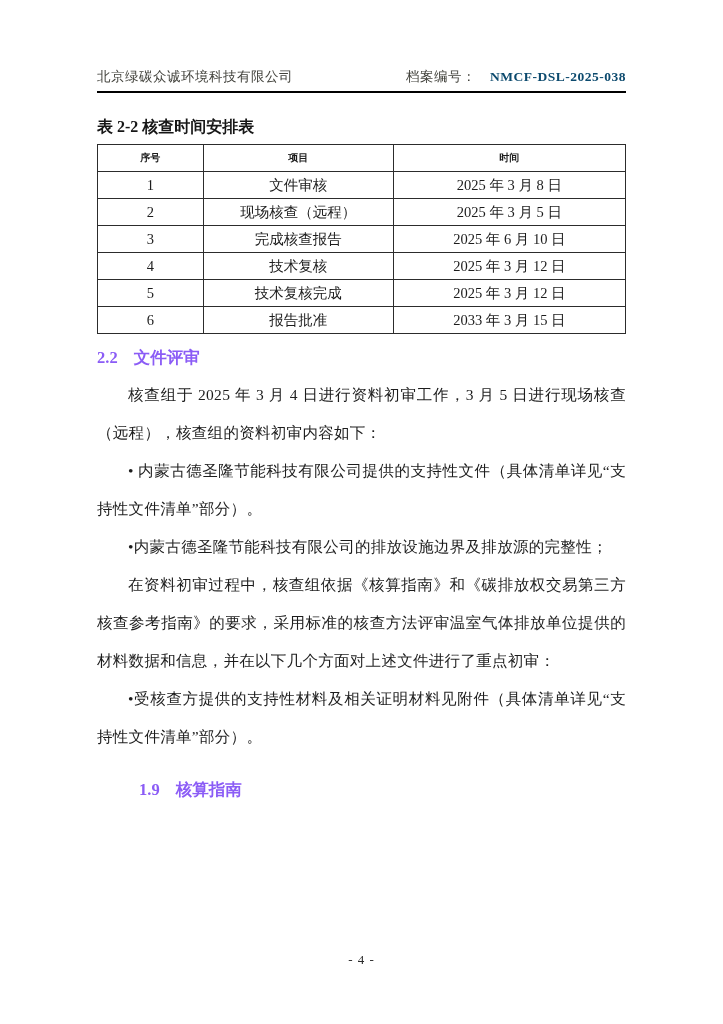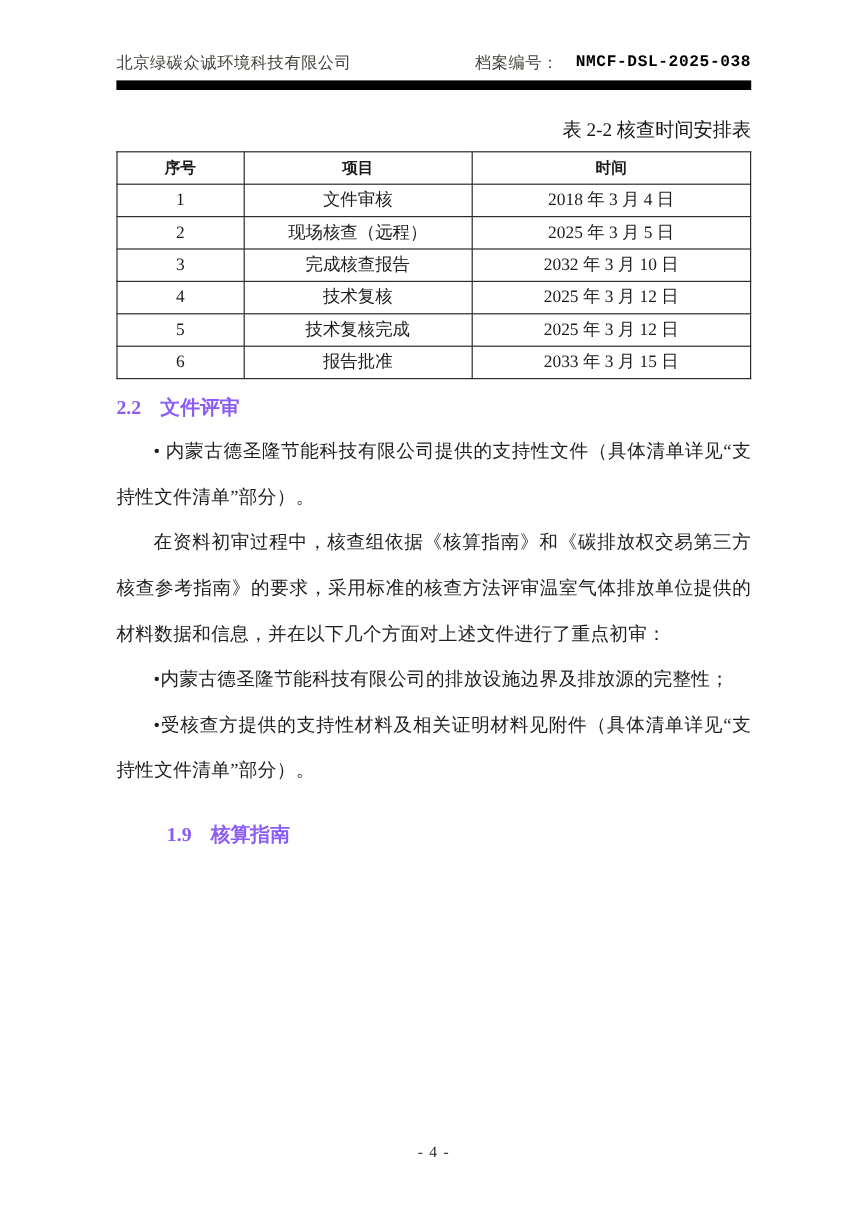--- a/index.html
+++ b/index.html
@@ -19,42 +19,43 @@
   }
   .content {
     padding: 0 97px;
   }
   
   .doc-header {
     margin-top: 44px;
     display: flex;
     justify-content: space-between;
     align-items: flex-end;
-    border-bottom: 8px solid #000000;
+    border-bottom: 2px solid #000000;
     padding-bottom: 5px;
     font-size: 13.5px;
     line-height: 18px;
     color: #43433d;
     letter-spacing: 0.5px;
   }
   .doc-header .right {
     display: flex;
     align-items: flex-end;
   }
   .doc-header .archive-value {
     margin-left: 14px;
-    font-family: Liberation Mono, monospace;
+    font-family: Liberation Serif, serif;
     font-weight: 600;
-    color: #000000;
+    color: #0c4a6e;
+    margin-top: 24px;
   }
   
   .table-title {
     margin-top: 24px;
-    text-align: right;
-    font-weight: normal;
+    text-align: left;
+    font-weight: bold;
     font-size: 16px;
     line-height: 20px;
     color: #161616;
   }
   table.schedule {
     margin-top: 7px;
     width: 100%;
     border-collapse: collapse;
     table-layout: fixed;
   }
@@ -64,21 +65,21 @@
     height: 24px;
     text-align: center;
     vertical-align: middle;
     font-size: 14.5px;
     line-height: 1.15;
     padding: 1px 4px;
     color: #1c1c1c;
   }
   table.schedule th {
     font-weight: bold;
-    font-size: 13px;
+    font-size: 10px;
   }
   .col-idx   { width: 20%; }
   .col-item  { width: 36%; }
   .col-time  { width: 44%; }
   
   .sec-heading {
     margin: 6px 0 0 0;
     font-size: 16.5px;
     font-weight: bold;
     line-height: 36px;
@@ -133,31 +134,31 @@
         <tr>
           <th>序号</th>
           <th>项目</th>
           <th>时间</th>
         </tr>
       </thead>
       <tbody>
           <tr>
             <td>1</td>
             <td>文件审核</td>
-            <td>2018 年 3 月 4 日</td>
+            <td>2025 年 3 月 8 日</td>
           </tr>
           <tr>
             <td>2</td>
             <td>现场核查（远程）</td>
             <td>2025 年 3 月 5 日</td>
           </tr>
           <tr>
             <td>3</td>
             <td>完成核查报告</td>
-            <td>2032 年 3 月 10 日</td>
+            <td>2025 年 6 月 10 日</td>
           </tr>
           <tr>
             <td>4</td>
             <td>技术复核</td>
             <td>2025 年 3 月 12 日</td>
           </tr>
           <tr>
             <td>5</td>
             <td>技术复核完成</td>
             <td>2025 年 3 月 12 日</td>
@@ -167,26 +168,27 @@
             <td>报告批准</td>
             <td>2033 年 3 月 15 日</td>
           </tr>
         </tbody>
     </table>
 
     <div class="sec-heading">
       <span>2.2</span><span class="ht">文件评审</span>
     </div>
 
+    <p class="body-para">核查组于 2025 年 3 月 4 日进行资料初审工作，3 月 5 日进行现场核查（远程），核查组的资料初审内容如下：</p>
 
     <p class="body-para">• 内蒙古德圣隆节能科技有限公司提供的支持性文件（具体清单详见“支持性文件清单”部分）。</p>
 
+    <p class="body-para">•内蒙古德圣隆节能科技有限公司的排放设施边界及排放源的完整性；</p>
+
     <p class="body-para">在资料初审过程中，核查组依据《核算指南》和《碳排放权交易第三方核查参考指南》的要求，采用标准的核查方法评审温室气体排放单位提供的材料数据和信息，并在以下几个方面对上述文件进行了重点初审：</p>
-
-    <p class="body-para">•内蒙古德圣隆节能科技有限公司的排放设施边界及排放源的完整性；</p>
 
     <p class="body-para">•受核查方提供的支持性材料及相关证明材料见附件（具体清单详见“支持性文件清单”部分）。</p>
 
     <div class="sec-heading indented">
       <span>1.9</span><span class="ht">核算指南</span>
     </div>
 
 
   </div>
 

